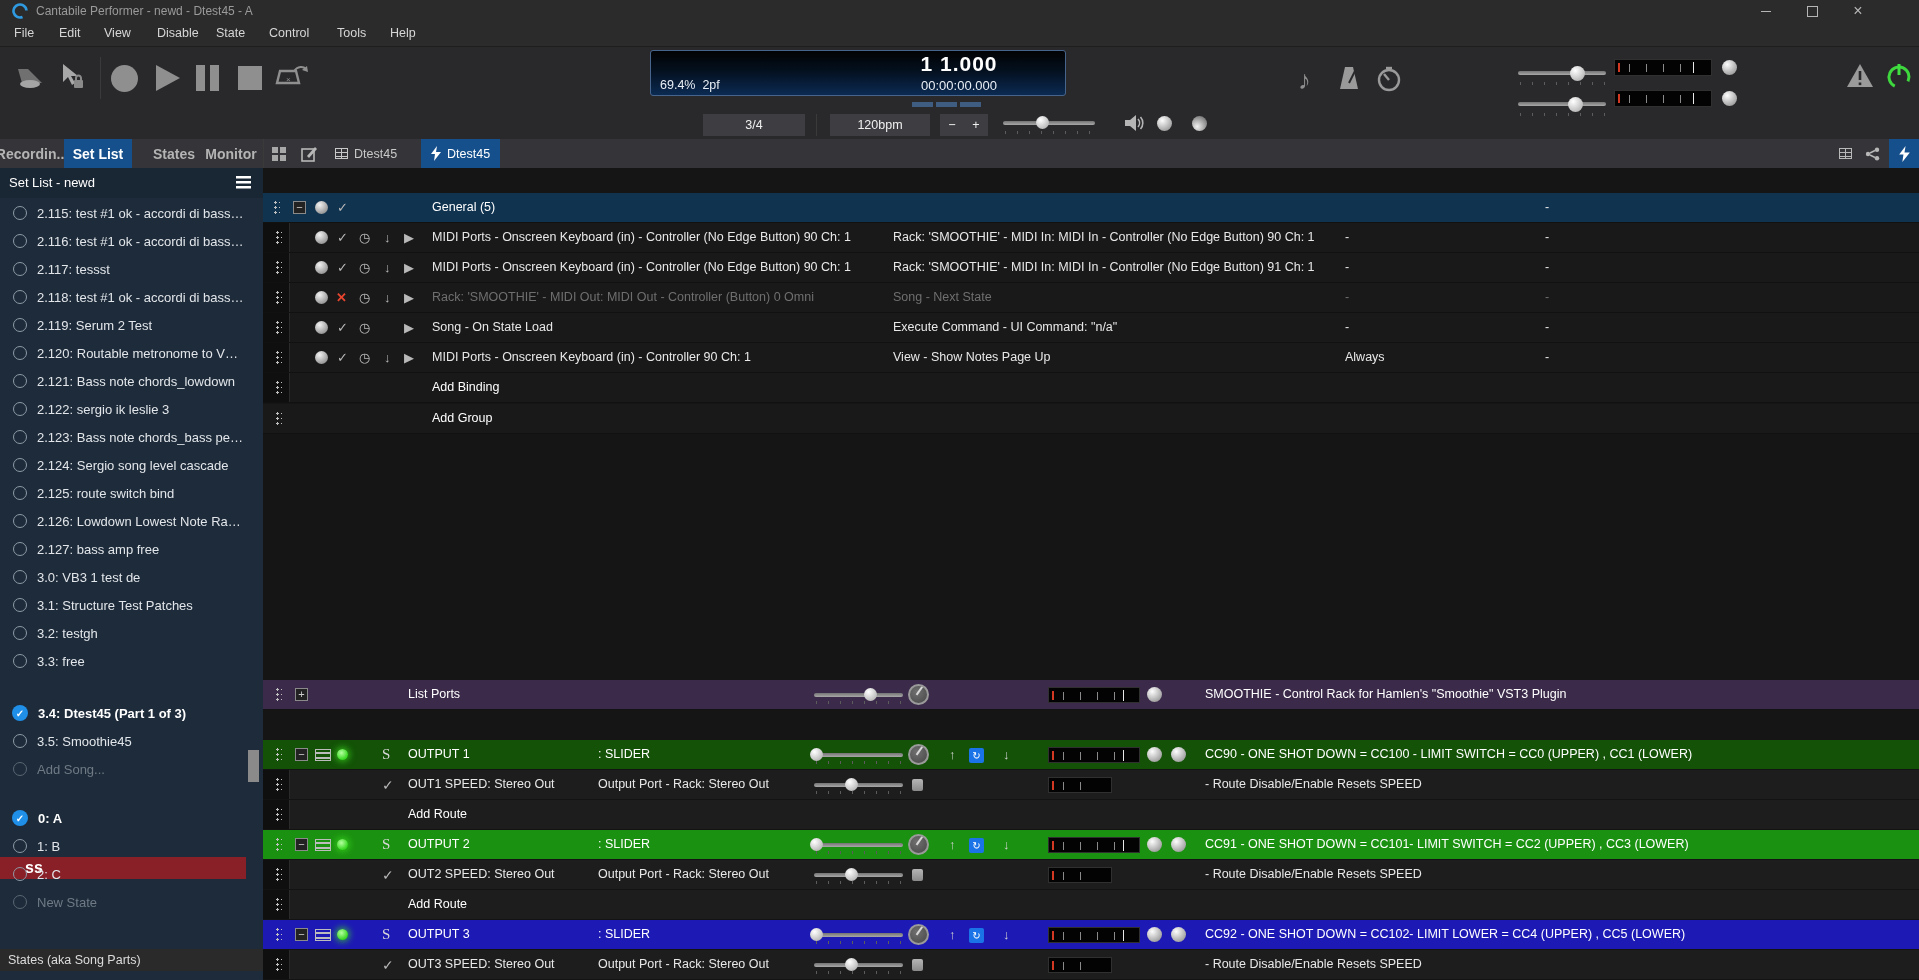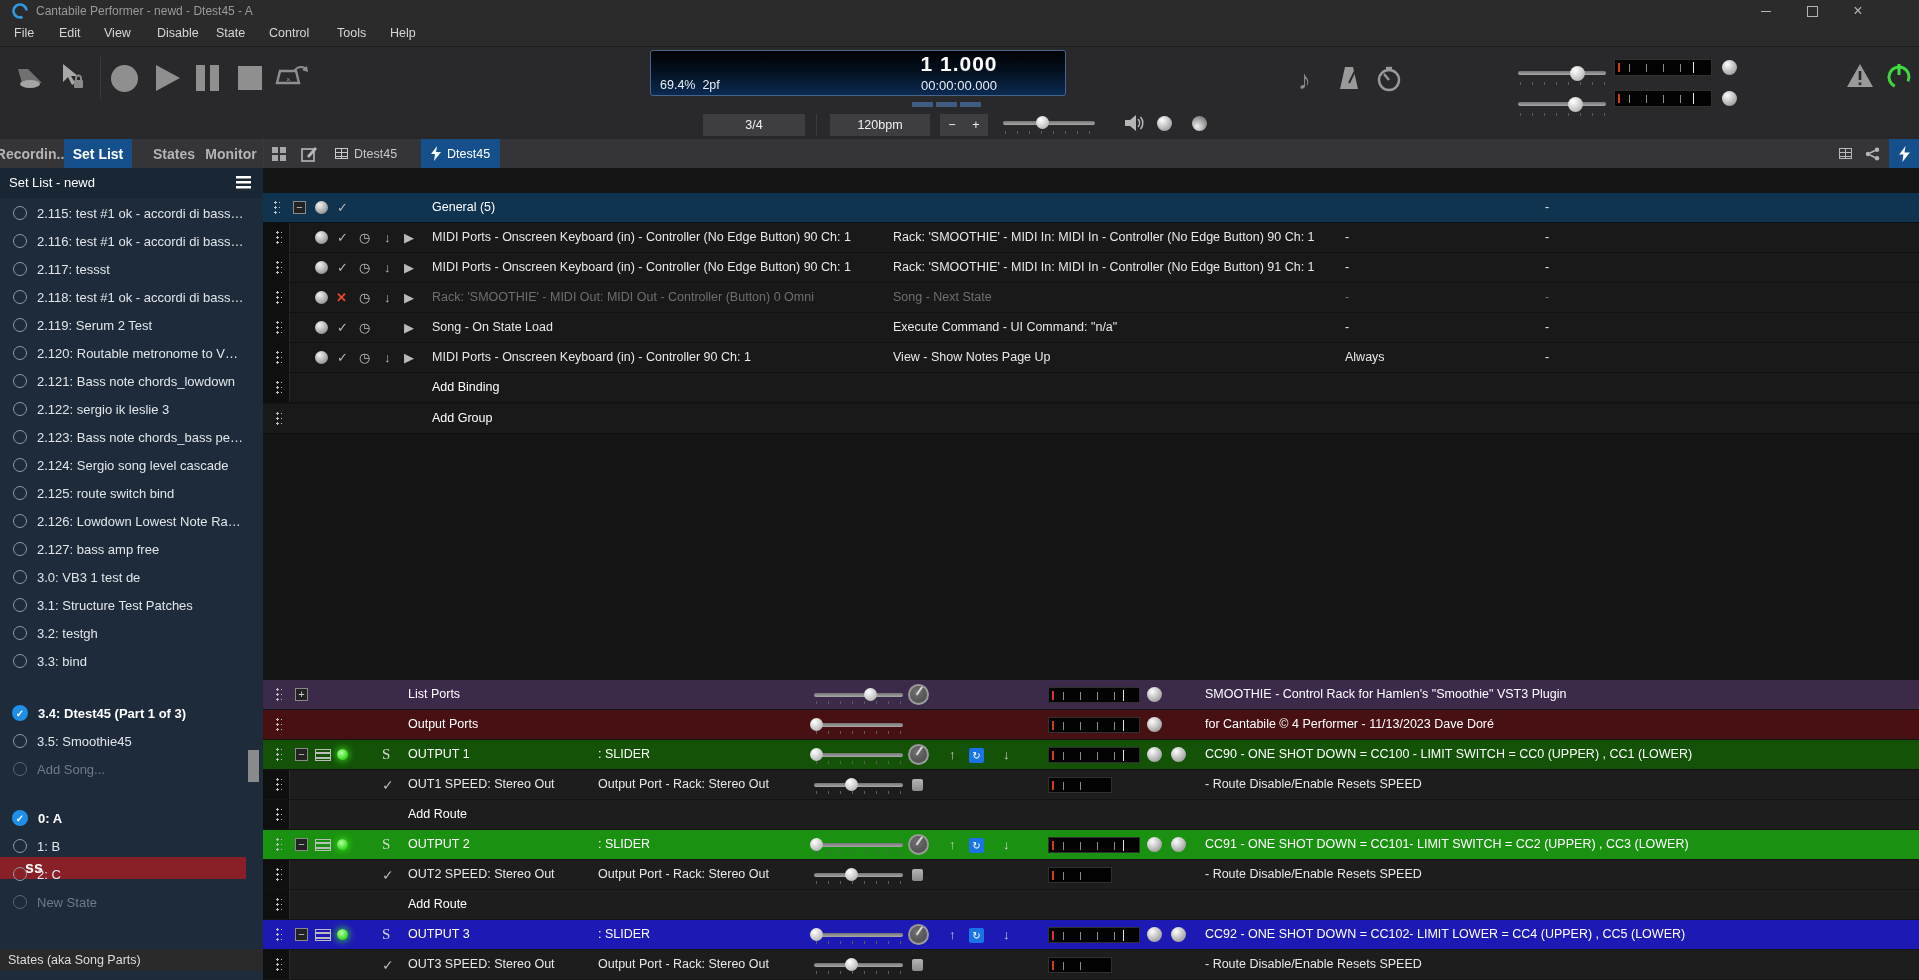--- a/index.html
+++ b/index.html
@@ -332,21 +332,21 @@
     <div class="song" style="top:423px">
         <span class="radio"></span>
         <span class="lbl">3.1: Structure Test Patches</span>
       </div>
     <div class="song" style="top:451px">
         <span class="radio"></span>
         <span class="lbl">3.2: testgh</span>
       </div>
     <div class="song" style="top:479px">
         <span class="radio"></span>
-        <span class="lbl">3.3: bind</span>
+        <span class="lbl">3.3: free</span>
       </div>
     <div id="ssrow">ss</div>
     <div class="song" style="top:531px">
         <span class="chk">✓</span>
         <span class="lbl bold">3.4: Dtest45 (Part 1 of 3)</span>
       </div>
     <div class="song" style="top:559px">
         <span class="radio"></span>
         <span class="lbl">3.5: Smoothie45</span>
       </div>
@@ -559,36 +559,20 @@
       <div class="gainknob" style="left:645px;top:4px"></div>
       <div class="meter" style="left:785px;top:7px;width:92px;height:16px">
           <div class="redtick"></div>
           <div class="mticks"></div>
           <div class="wtick" style="left:74px"></div>
         </div>
       <div class="ledball" style="left:884px;top:7px"></div>
       <span class="rowtxt" style="left:942px;top:7px;color:#fff">SMOOTHIE - Control Rack for Hamlen's "Smoothie" VST3 Plugin</span>
     </div>
 
-    <div class="rrow" style="top:80px;background:#471113">
-      <div class="cell-icon" style="left:12px;top:7px">
-          <div class="dots"></div>
-        </div>
-      <span class="rowtxt" style="left:145px;top:7px;color:#fff">Output Ports</span>
-      <div class="slidertrack" style="left:551px;top:13px;width:89px"></div>
-      <div class="knob" style="left:547px;top:8px"></div>
-      <div class="sliderticks" style="left:553px;top:21px;width:89px"></div>
-      <div class="meter" style="left:785px;top:7px;width:92px;height:16px">
-          <div class="redtick"></div>
-          <div class="mticks"></div>
-          <div class="wtick" style="left:74px"></div>
-        </div>
-      <div class="ledball" style="left:884px;top:7px"></div>
-      <span class="rowtxt" style="left:942px;top:7px;color:#fff">for Cantabile © 4 Performer - 11/13/2023  Dave Doré</span>
-    </div>
 
     <div class="rrow" style="top:110px;background:#135207">
       <div class="cell-icon" style="left:12px;top:7px">
           <div class="dots"></div>
         </div>
       <div class="sqbox abs" style="left:32px;top:8px">−</div>
       <div class="cell-icon" style="left:52px;top:9px">
           <div class="rack-icon"></div>
         </div>
       <div class="gled abs" style="left:74px;top:9px"></div>

